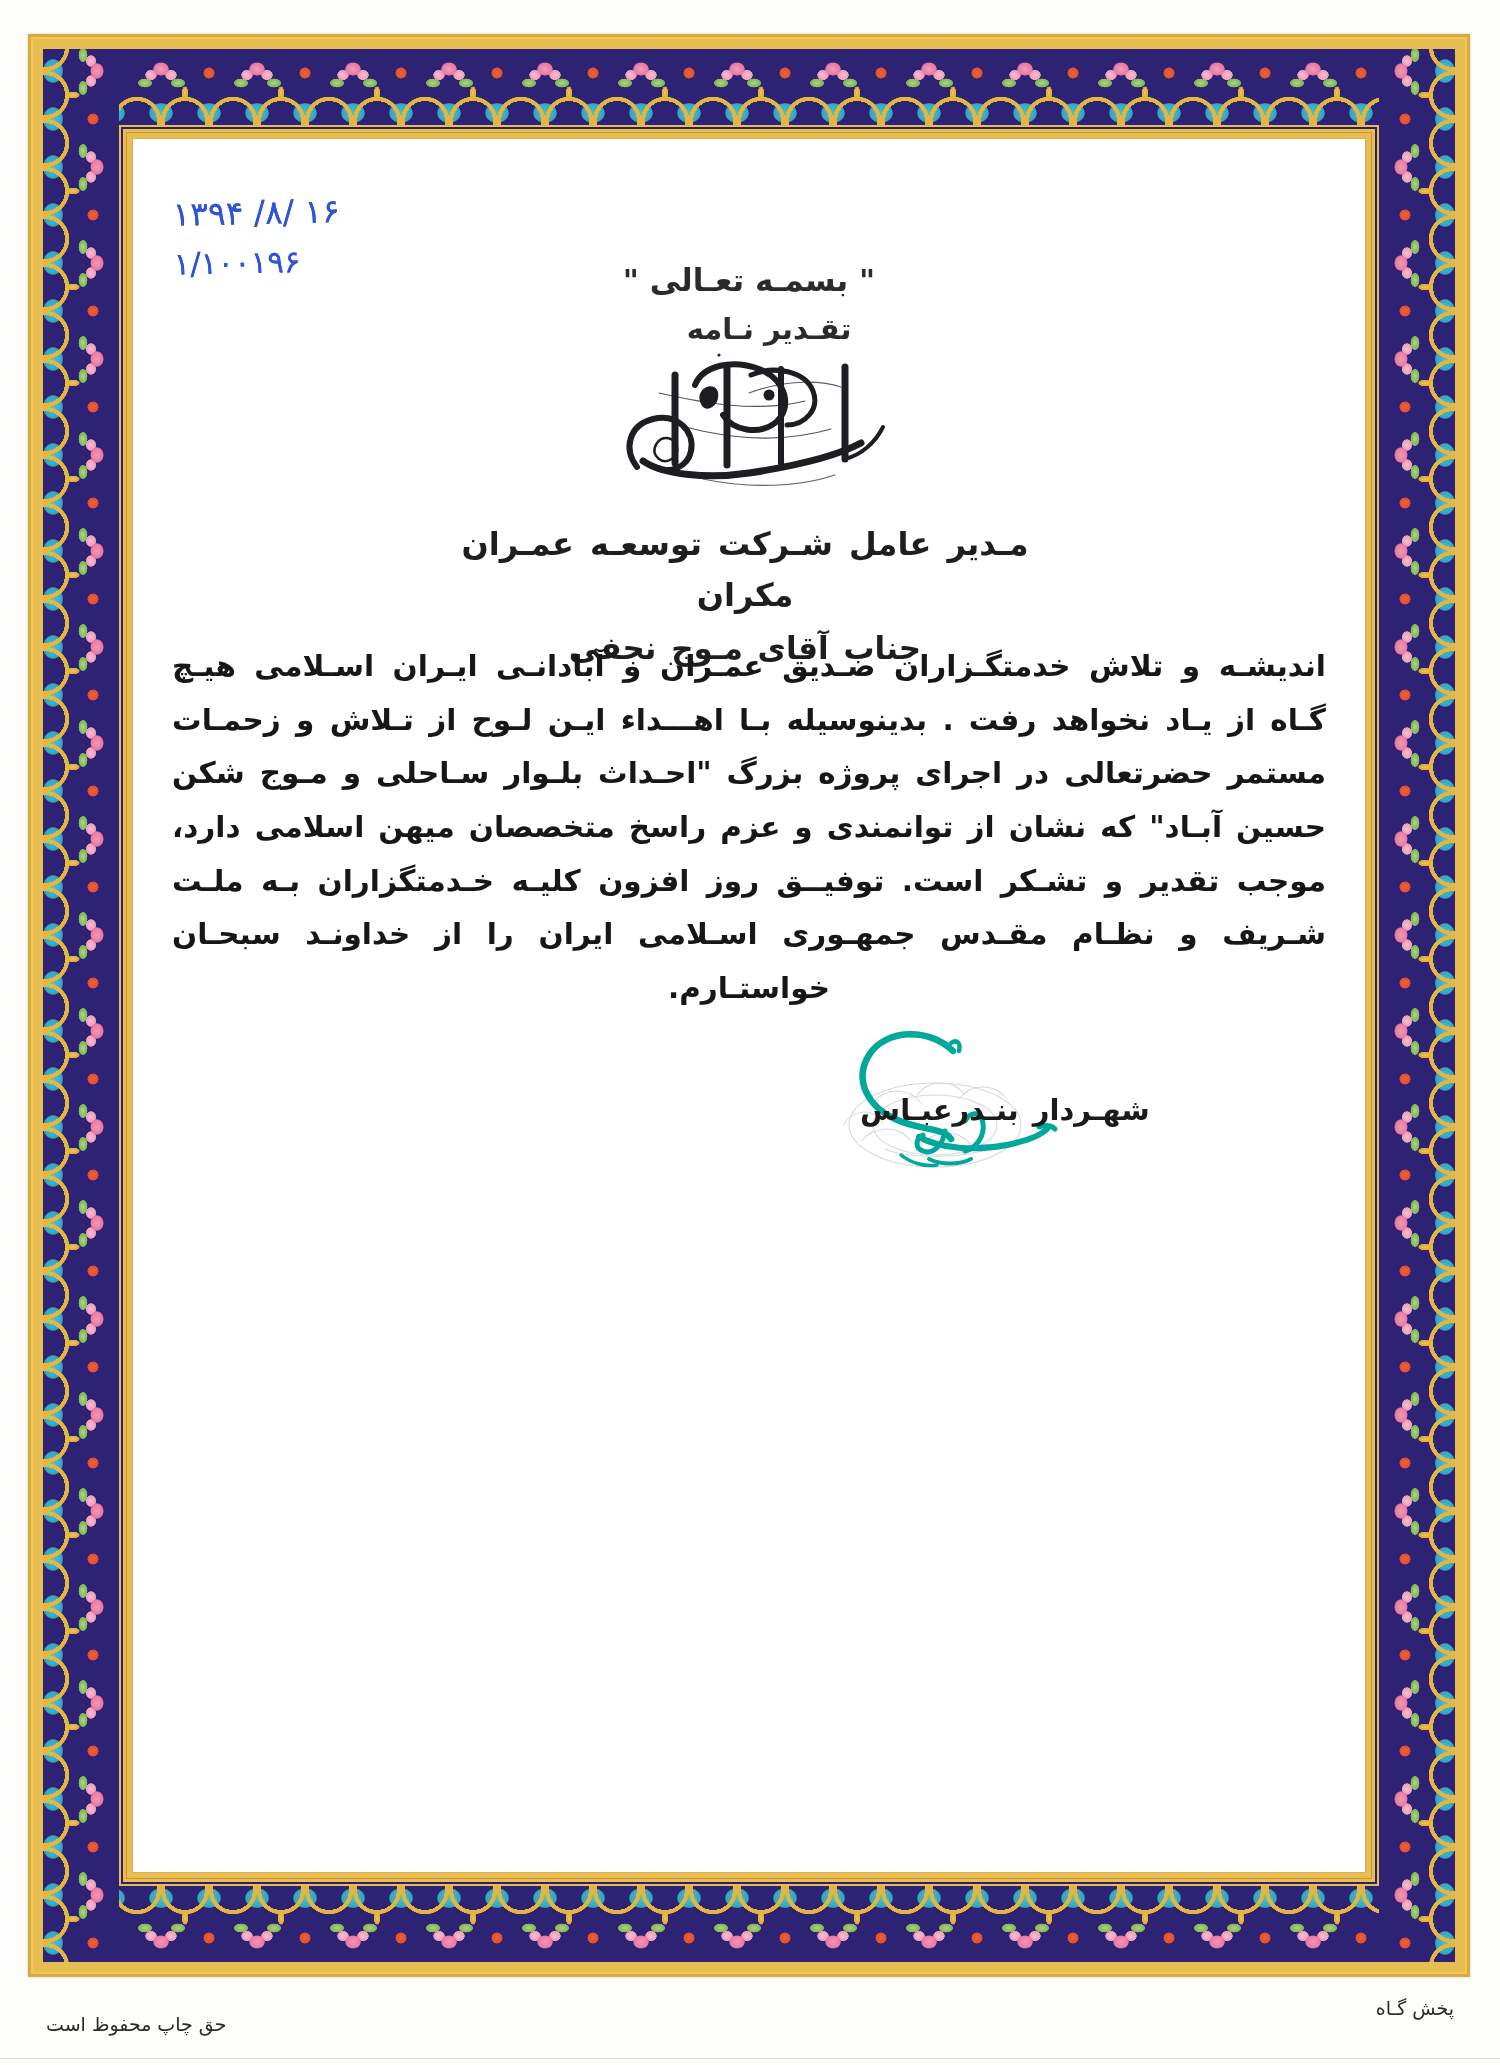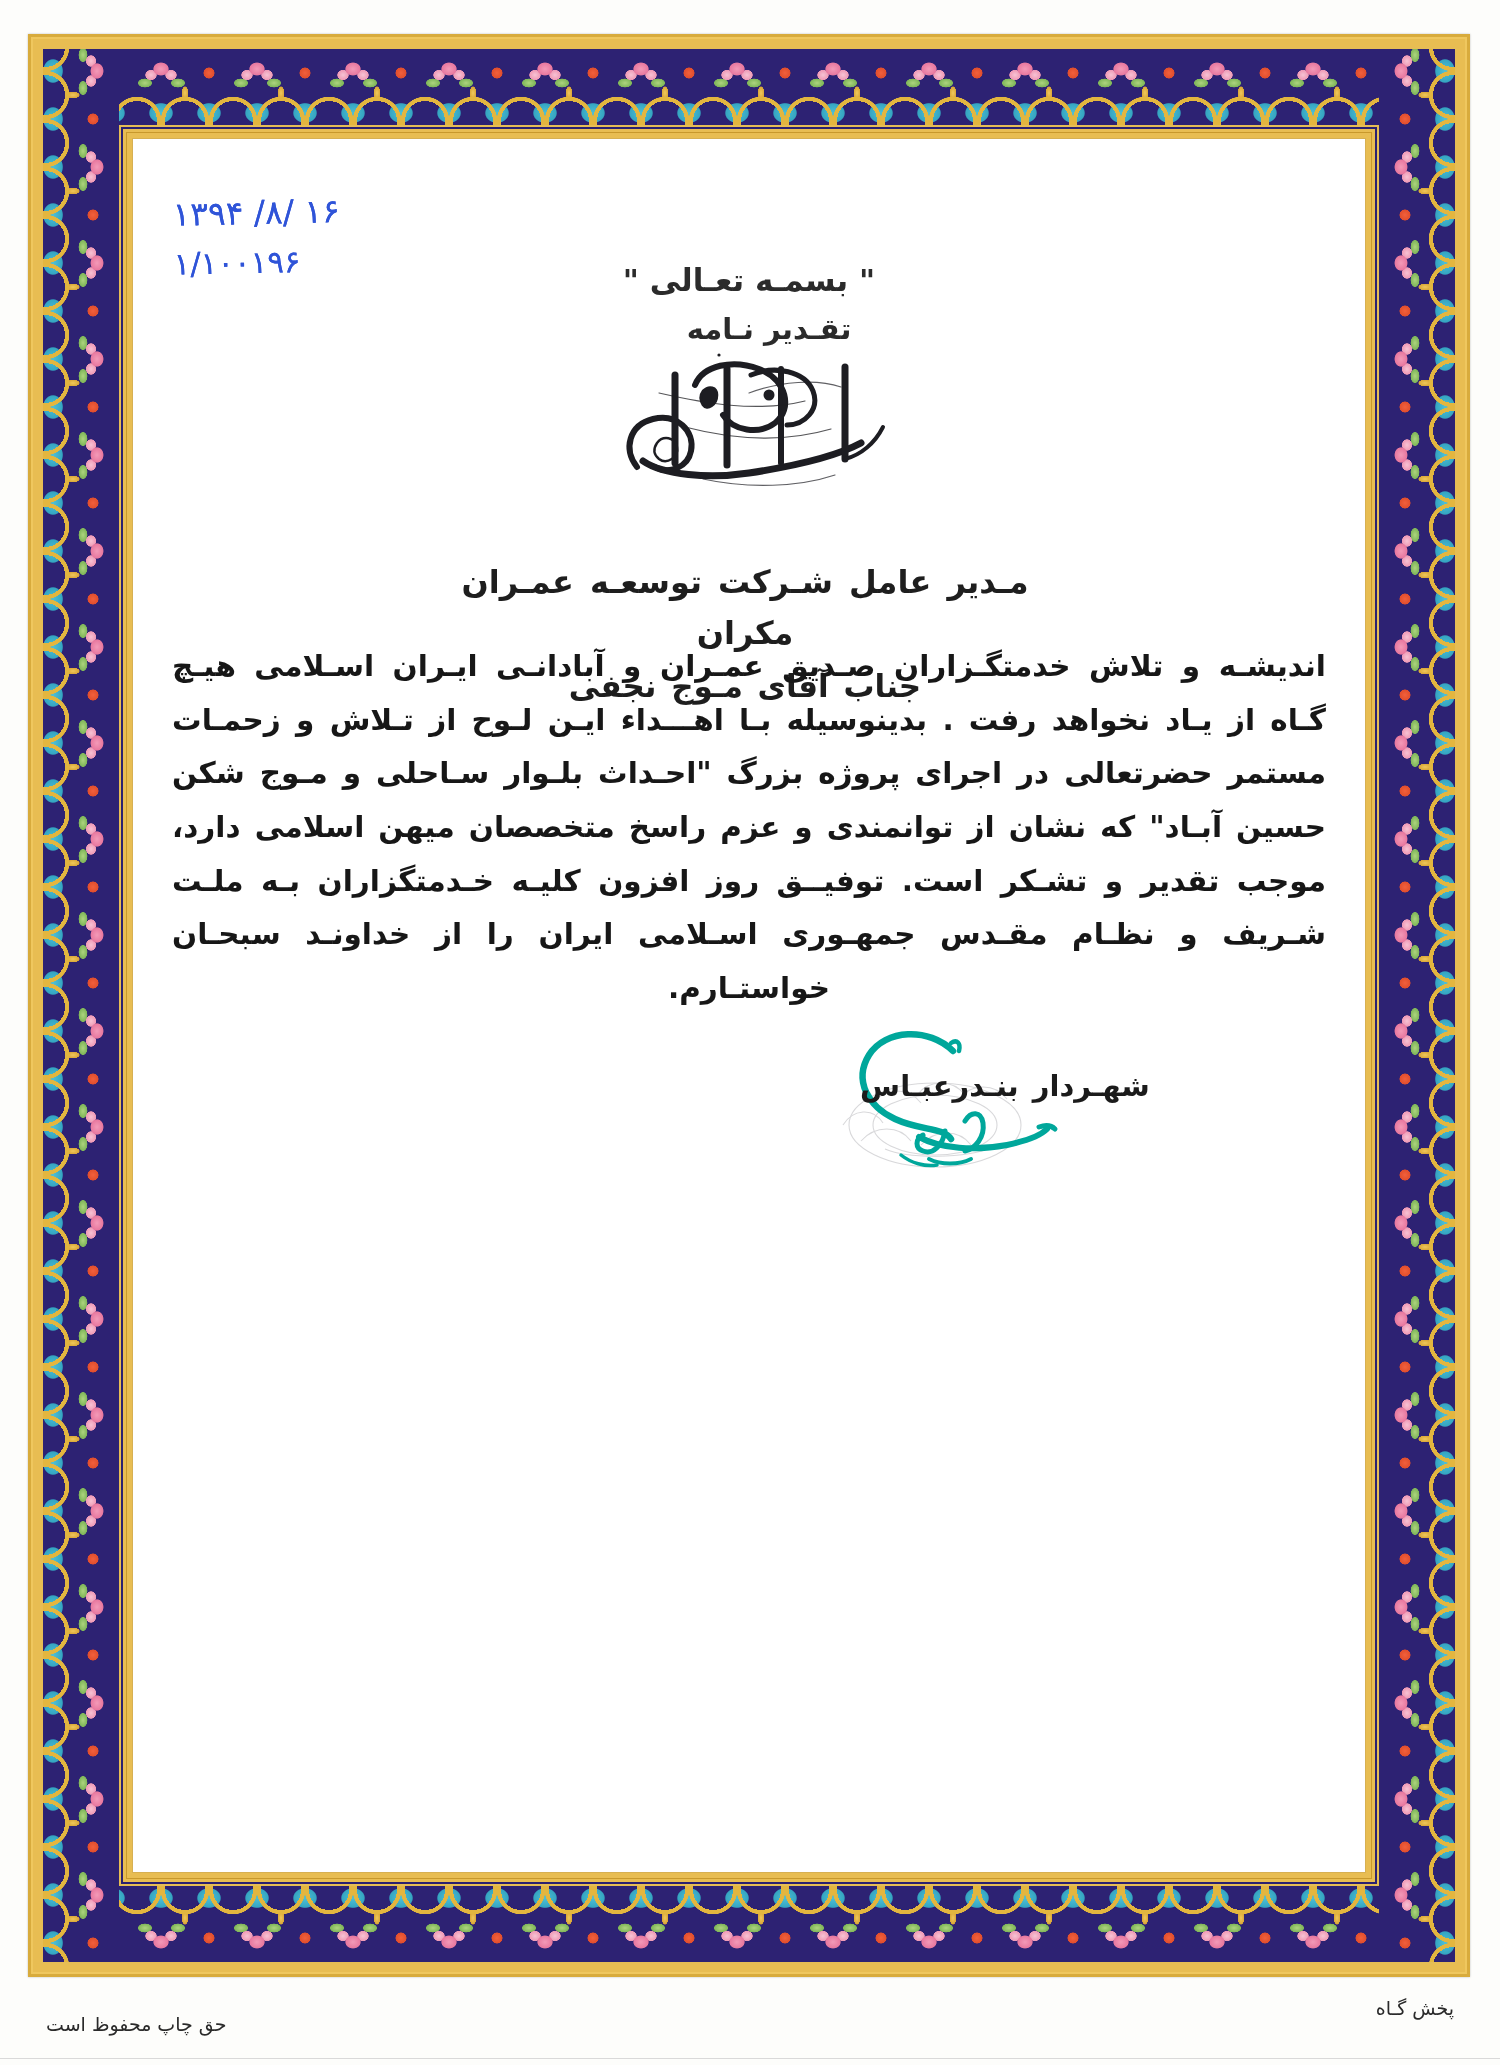--- a/index.html
+++ b/index.html
@@ -210,21 +210,20 @@
     height: 160px;
   }
 
   .addressee {
     position: absolute;
     right: 300px;
     top: 380px;
     text-align: center;
     color: #1e1e1e;
     width: 640px;
-    margin-top: 38px;
   }
   .ad-line1 {
     font-size: 32px;
     font-weight: bold;
     letter-spacing: 1px;
     line-height: 1.6;
     word-spacing: 5px;
   }
   .ad-line2 {
     font-size: 31px;
@@ -267,20 +266,21 @@
     height: 170px;
     pointer-events: none;
   }
   .sign-title {
     position: relative;
     font-size: 29px;
     font-weight: bold;
     color: #1b1b1b;
     letter-spacing: 2px;
     word-spacing: 4px;
+    margin-top: 24px;
   }
 
   
   .footer {
     position: absolute;
     left: 0; right: 0;
     bottom: 28px;
     height: 40px;
     color: #2a2a2a;
     font-size: 19px;

